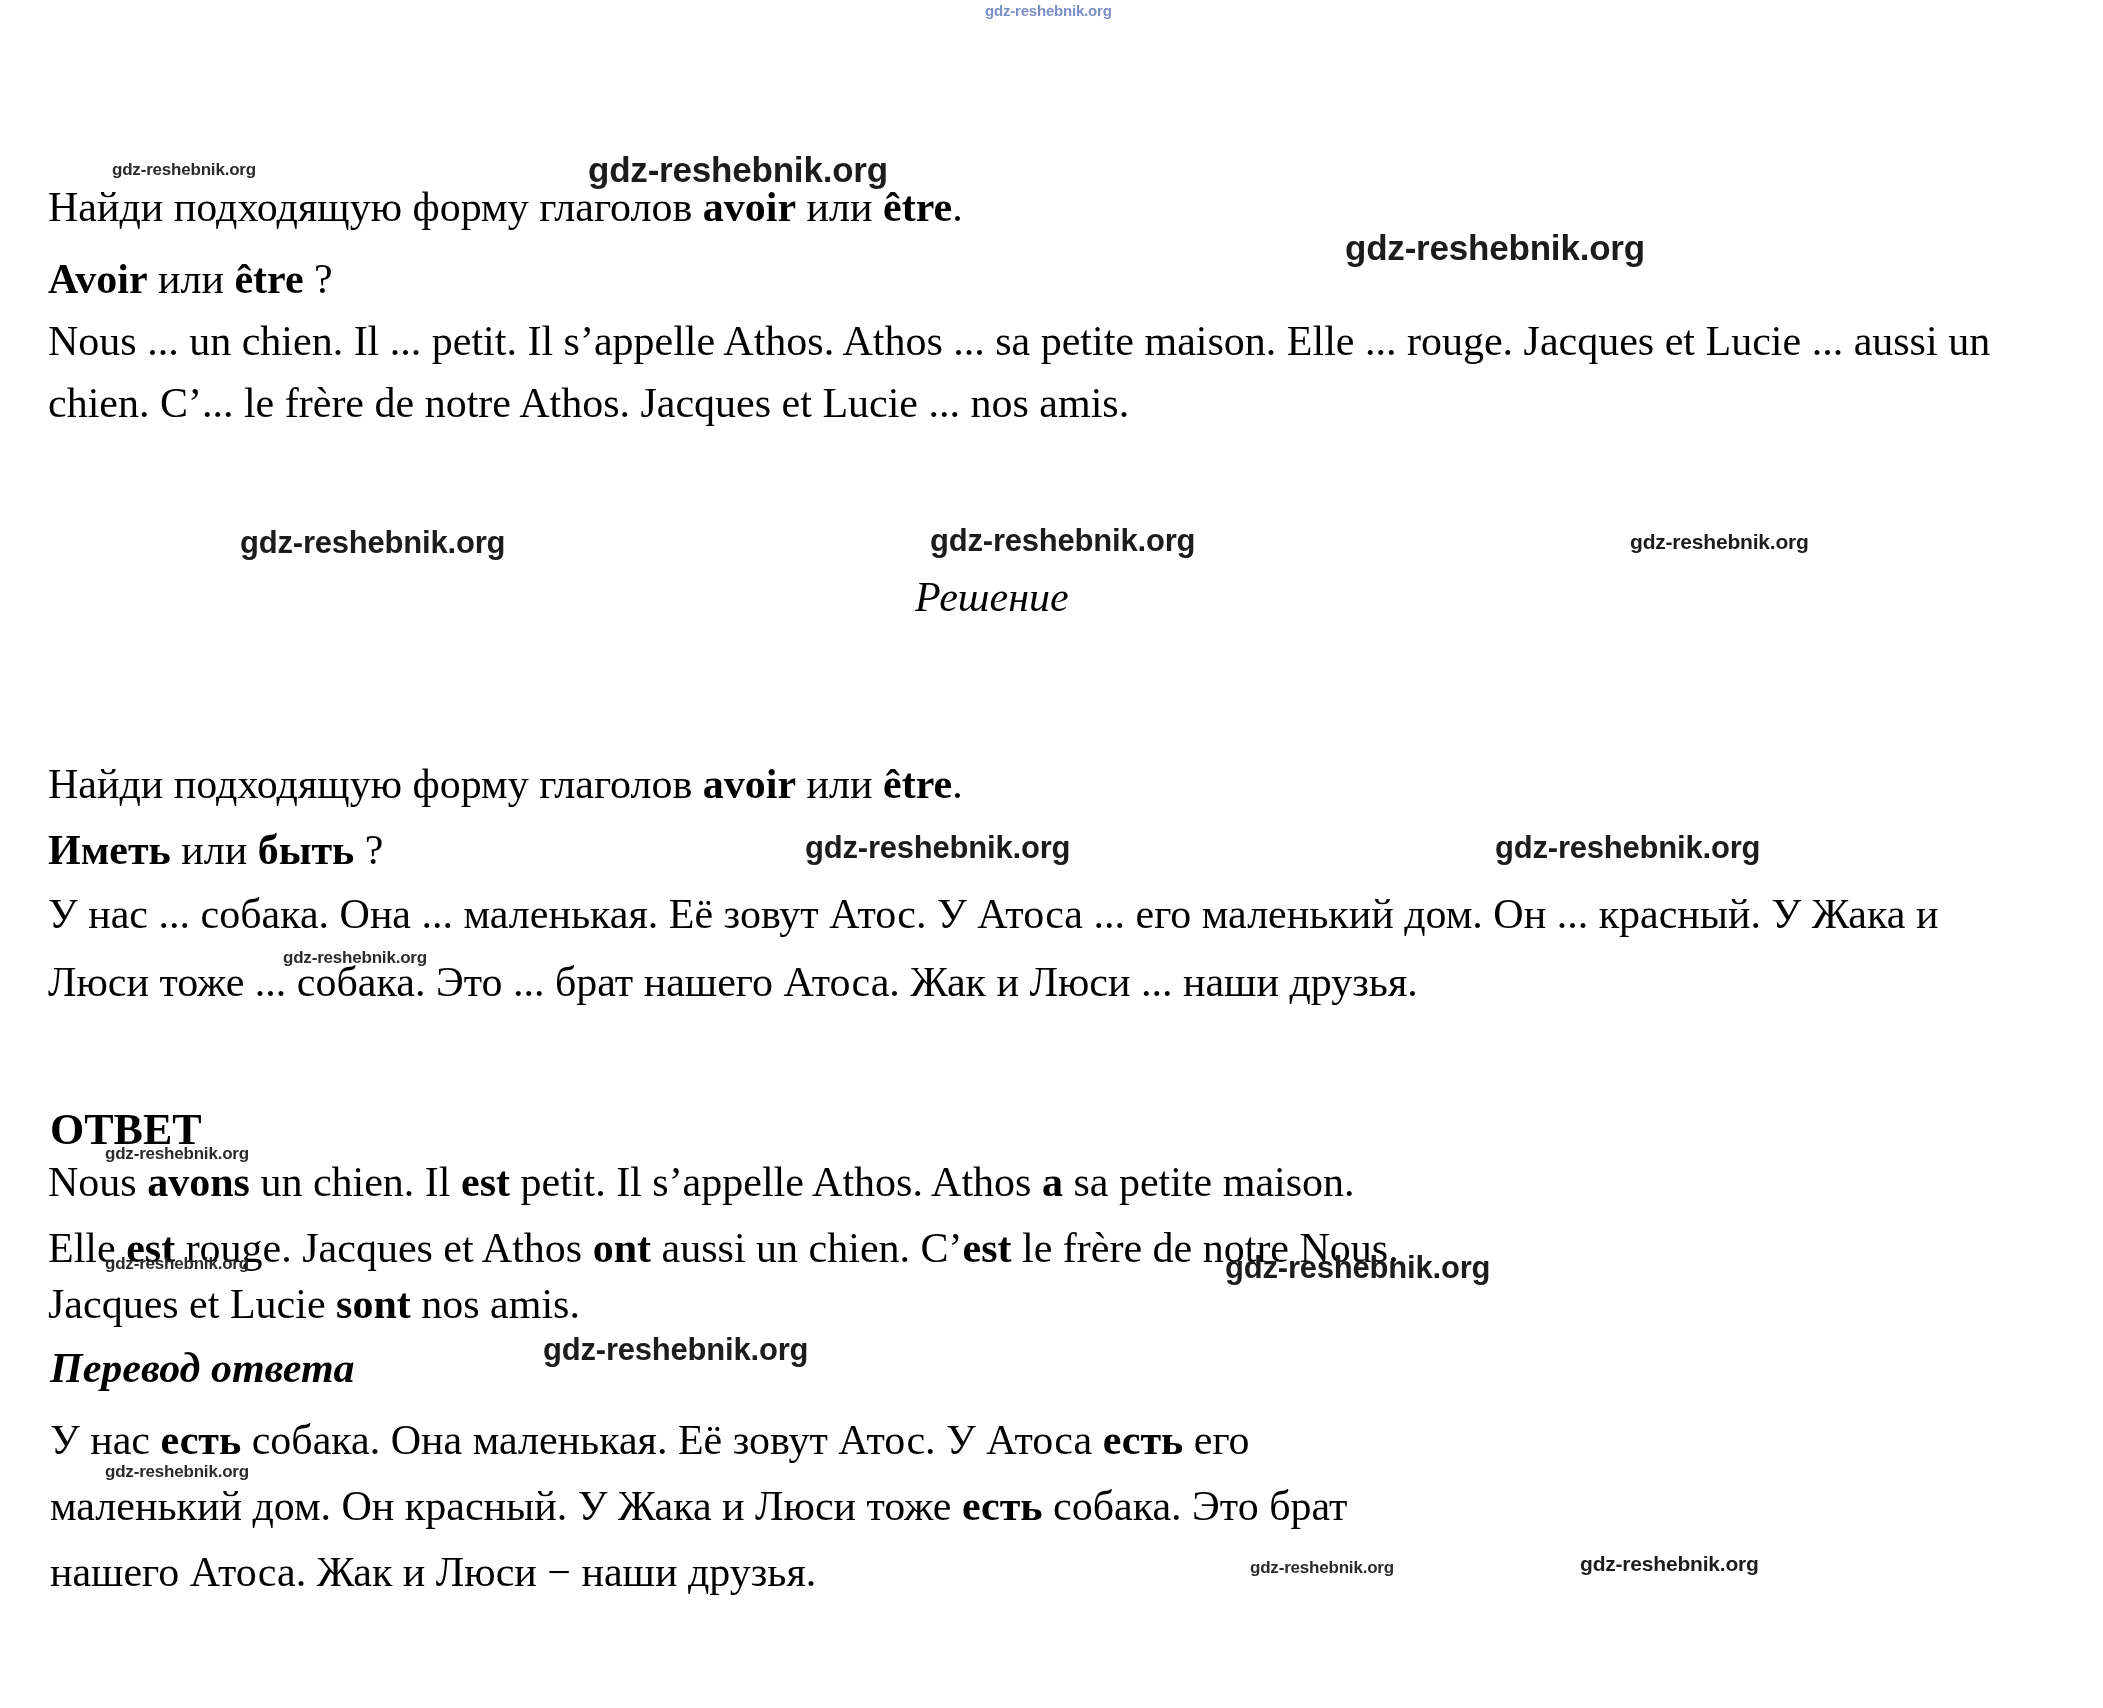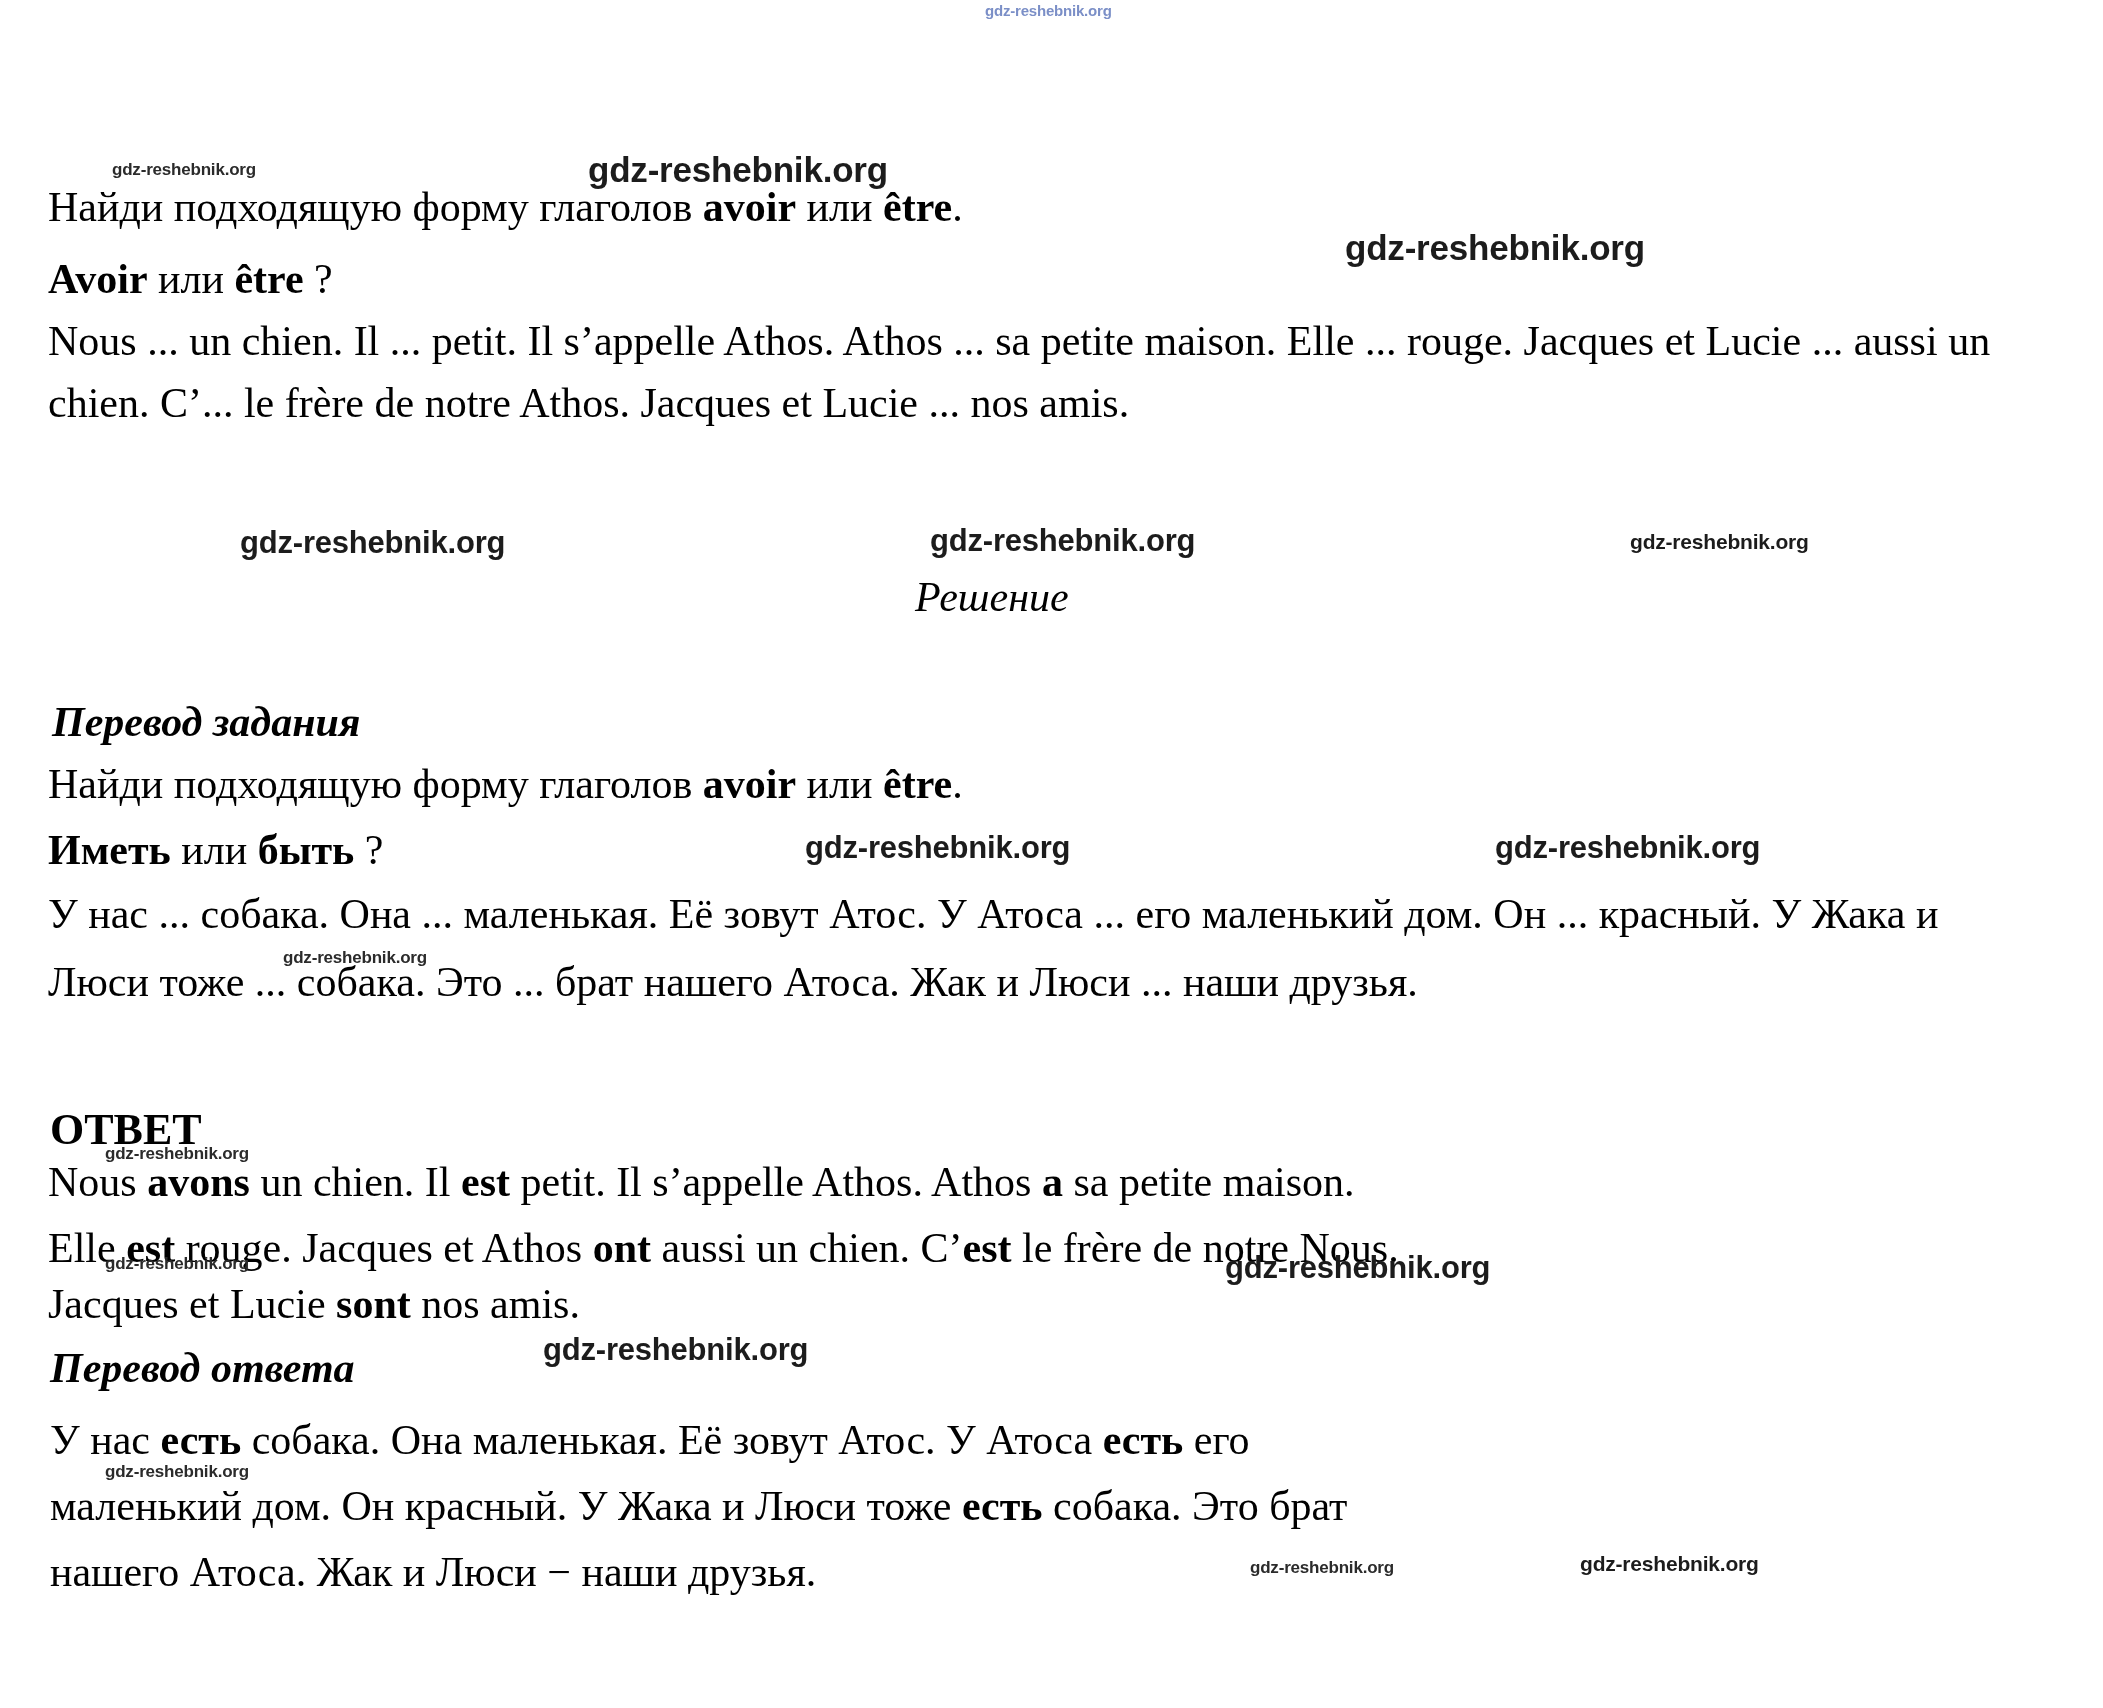--- a/index.html
+++ b/index.html
@@ -91,21 +91,20 @@
   </div>
 
   <div class="text" style="left:48px; top:310px; width:1960px;">Nous ... un chien. Il ... petit. Il s’appelle Athos. Athos ... sa petite maison. Elle ... rouge. Jacques et Lucie ... aussi un chien. C’... le frère de notre Athos. Jacques et Lucie ... nos amis.</div>
 
   <div class="wm med" style="left:240px; top:525px;">gdz-reshebnik.org</div>
   <div class="wm med" style="left:930px; top:523px;">gdz-reshebnik.org</div>
   <div class="wm small" style="left:1630px; top:530px;">gdz-reshebnik.org</div>
 
   <div class="solution" style="left:915px; top:573px;">Решение</div>
 
-  <div class="block ital-bold" style="left:52px; top:690px;">Перевод задания</div>
 
   <div class="block" style="left:48px; top:752px; width:1400px;">
     <span>Найди подходящую форму глаголов </span><b>avoir</b><span> или </span><b>être</b><span>.</span>
   </div>
 
   <div class="block" style="left:48px; top:818px;">
     <b>Иметь</b><span> или </span><b>быть</b><span> ?</span>
   </div>
 
   <div class="wm med" style="left:805px; top:830px;">gdz-reshebnik.org</div>

